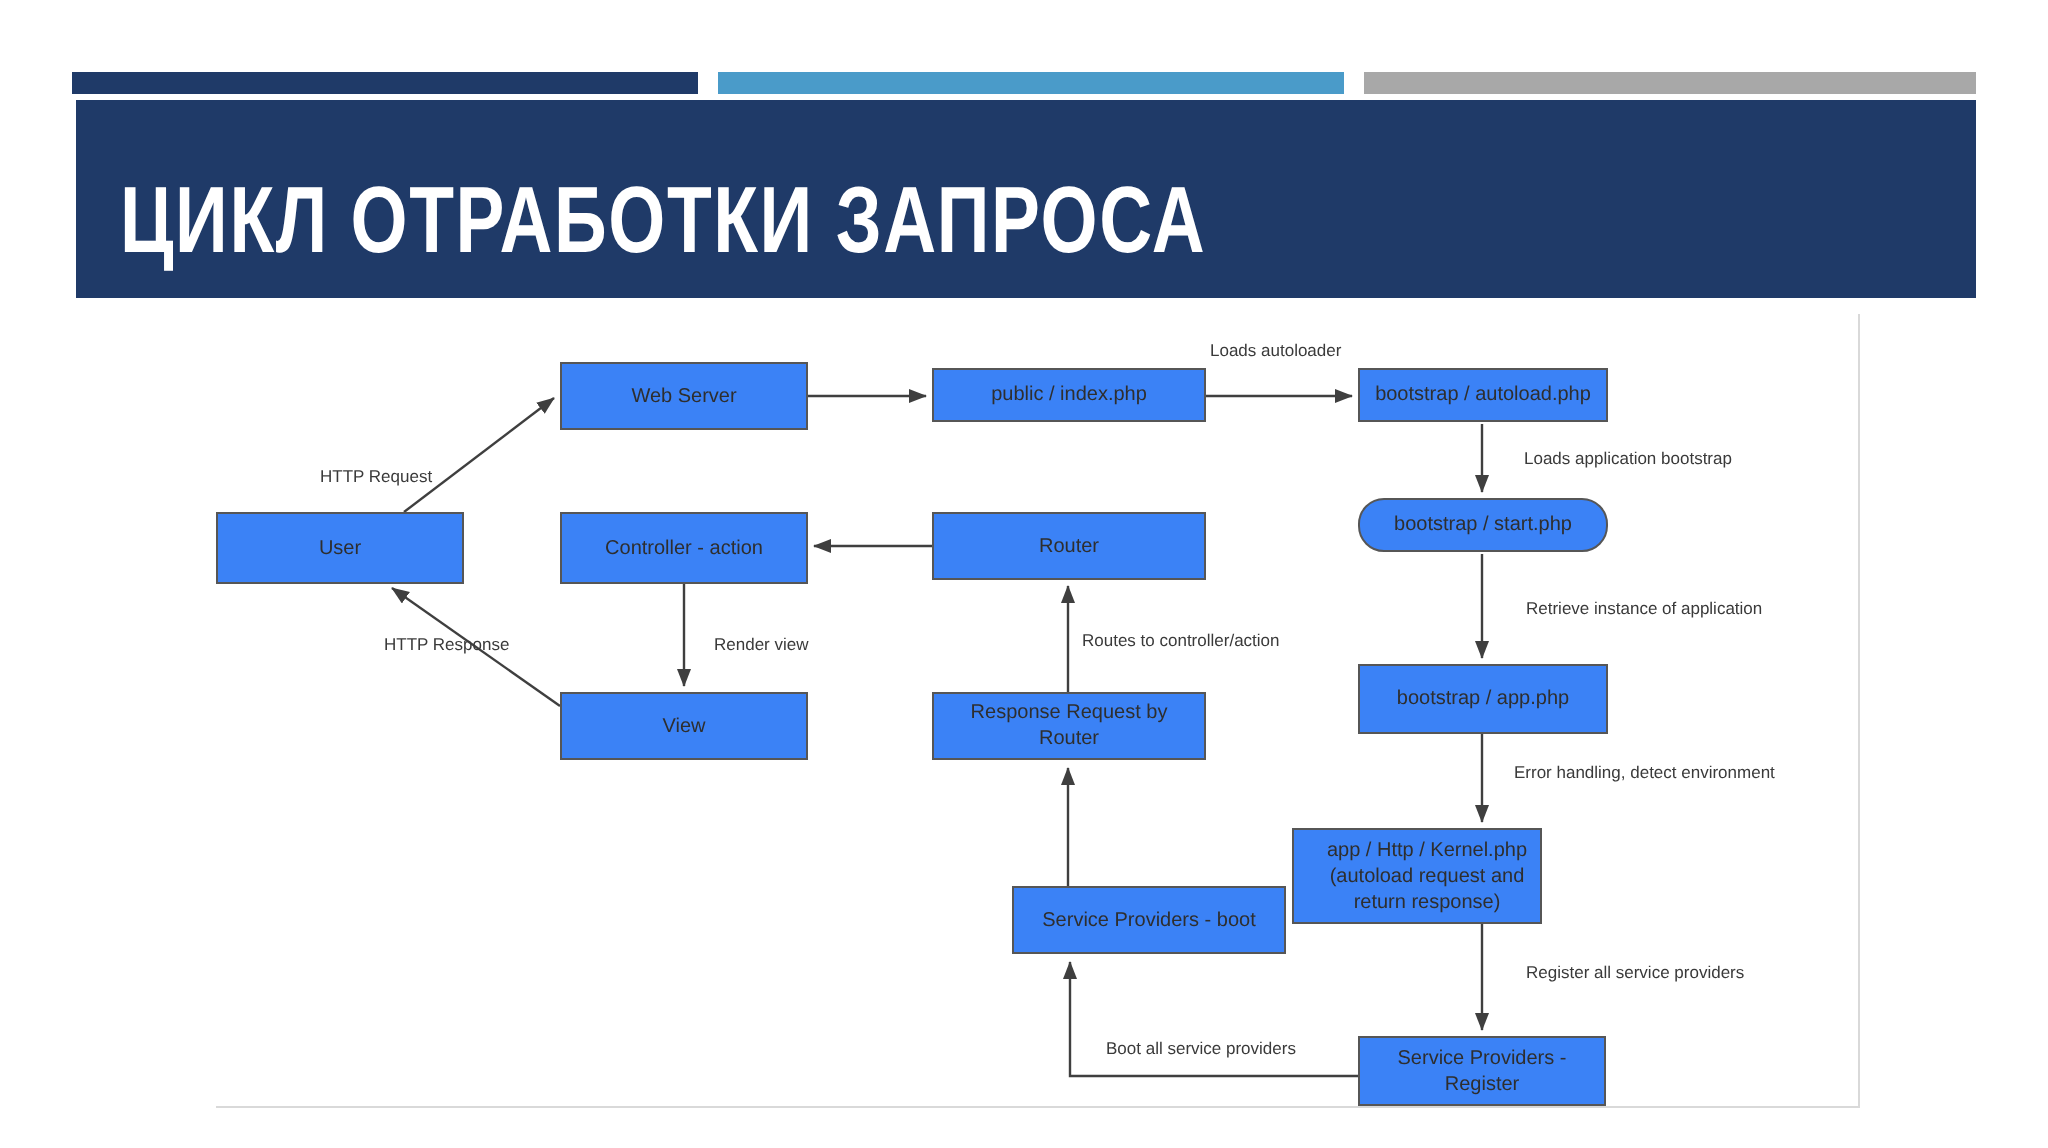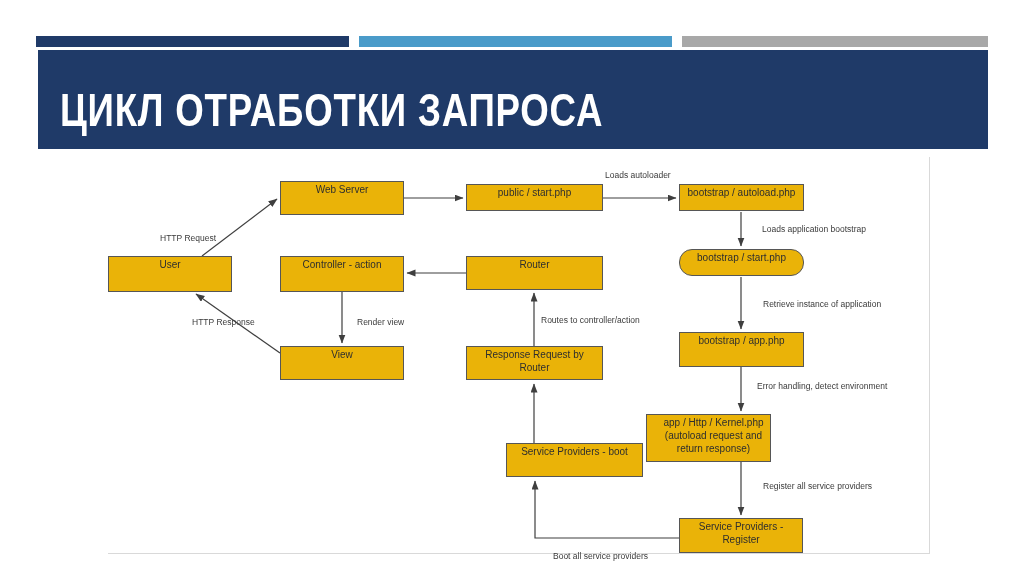--- a/index.html
+++ b/index.html
@@ -15,23 +15,23 @@
     letter-spacing:1px; white-space:nowrap;
     transform:scaleX(0.78); transform-origin:0 0;
   }
   .diagram-frame {
     position:absolute; left:108px; top:157px; width:821px; height:396px;
     border-right:1px solid #d9d9d9; border-bottom:1px solid #d9d9d9;
   }
   #edge-svg { position:absolute; left:0; top:0; width:1024px; height:574px; }
   #edge-svg polyline { fill:none; stroke-width:1.2px; }
   .node {
-    position:absolute; background:#eab308; border:1.5px solid #565656;
+    position:absolute; background:#3b82f6; border:1.5px solid #565656;
     box-sizing:border-box; display:flex; flex-direction:column;
-    align-items:center; text-align:center;
+    align-items:center; justify-content:center; text-align:center;
     font-size:10px; line-height:1.3; color:#2e2e2e; padding:1px 2px;
   }
   .edge-label {
     position:absolute; font-size:8.5px; color:#3a3a3a; white-space:nowrap;
   }
 </style>
 </head>
 <body>
 
 <div class="accent-bar" style="left: 36px; width: 313px; background: rgb(31, 58, 104);"></div>
@@ -62,21 +62,21 @@
     <polyline points="466,273 407,273" marker-end="url(#arrow)" stroke="#3f3f3f"></polyline>
     <polyline points="342,292 342,343" marker-end="url(#arrow)" stroke="#3f3f3f"></polyline>
     <polyline points="280,353 196,294" marker-end="url(#arrow)" stroke="#3f3f3f"></polyline>
   </svg>
 
 <div id="node-layer">
     <div class="node" style="left: 280px; top: 181px; width: 124px; height: 34px;">
       <span>Web Server</span>
     </div>
     <div class="node" style="left: 466px; top: 184px; width: 137px; height: 27px;">
-      <span>public / start.php</span>
+      <span>public / index.php</span>
     </div>
     <div class="node" style="left: 679px; top: 184px; width: 125px; height: 27px;">
       <span>bootstrap / autoload.php</span>
     </div>
     <div class="node" style="left: 108px; top: 256px; width: 124px; height: 36px;">
       <span>User</span>
     </div>
     <div class="node" style="left: 280px; top: 256px; width: 124px; height: 36px;">
       <span>Controller - action</span>
     </div>
@@ -104,17 +104,17 @@
     </div>
     <div class="node" style="left: 679px; top: 518px; width: 124px; height: 35px;">
       <span>Service Providers - Register</span>
     </div>
     <div class="edge-label" style="left: 160px; top: 233px;">HTTP Request</div>
     <div class="edge-label" style="left: 605px; top: 170px;">Loads autoloader</div>
     <div class="edge-label" style="left: 762px; top: 224px;">Loads application bootstrap</div>
     <div class="edge-label" style="left: 763px; top: 299px;">Retrieve instance of application</div>
     <div class="edge-label" style="left: 757px; top: 381px;">Error handling, detect environment</div>
     <div class="edge-label" style="left: 763px; top: 481px;">Register all service providers</div>
-    <div class="edge-label" style="left: 553px; top: 519px; margin-top: 32px;">Boot all service providers</div>
+    <div class="edge-label" style="left: 553px; top: 519px;">Boot all service providers</div>
     <div class="edge-label" style="left: 541px; top: 315px;">Routes to controller/action</div>
     <div class="edge-label" style="left: 357px; top: 317px;">Render view</div>
     <div class="edge-label" style="left: 158px; top: 317px; padding-left: 34px;">HTTP Response</div>
   </div>
 
 </body></html>

